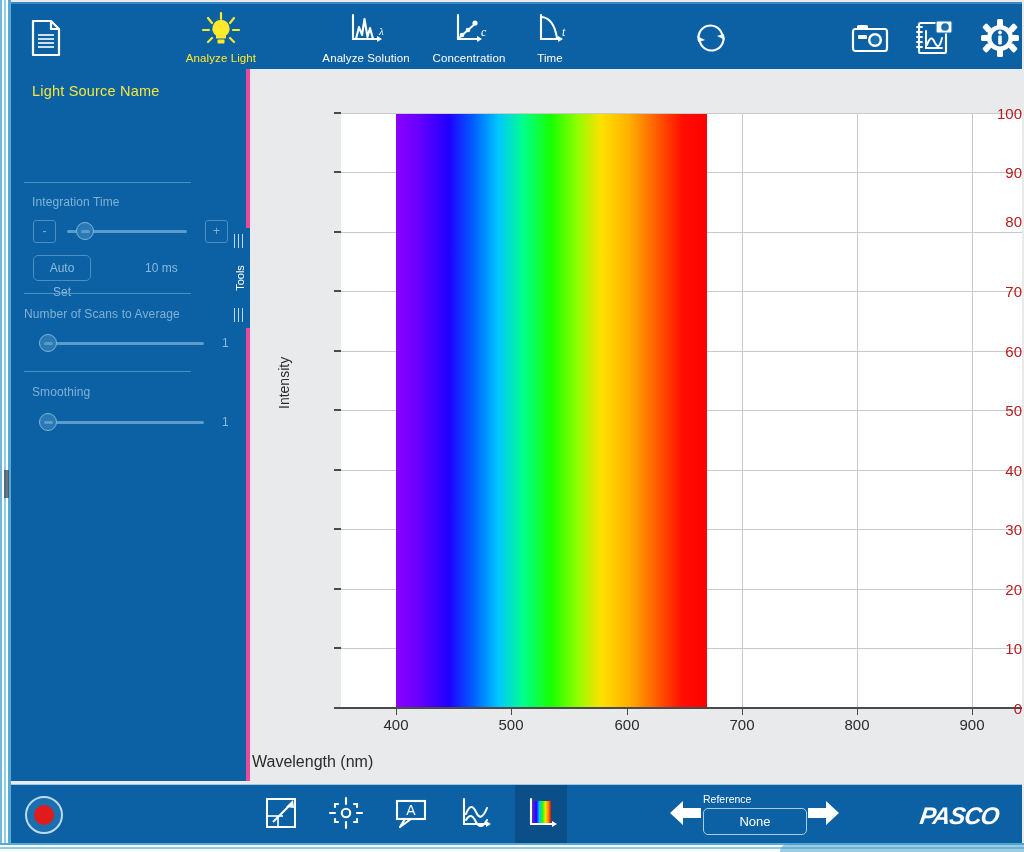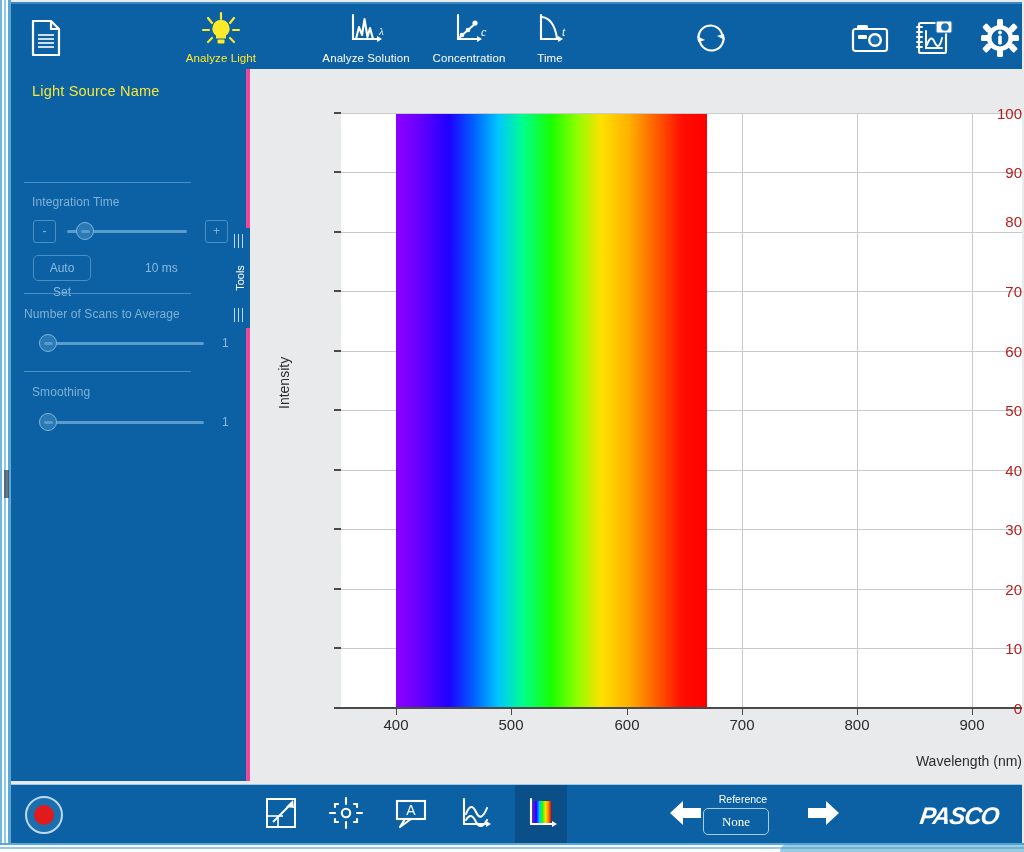--- a/index.html
+++ b/index.html
@@ -300,24 +300,24 @@
     left: 24px;
     top: 340px;
     transform: rotate(-90deg);
     transform-origin: left top;
     font-size: 14px;
     color: #2b2b2b;
     white-space: nowrap;
   }
   #xlabel {
     position: absolute;
-    left: 0; right: 0;
+    left: 0; right: 16px;
     top: 684px;
-    text-align: right;
-    font-size: 14px;
+    text-align: left;
+    font-size: 16px;
     color: #2b2b2b;
   }
 
   
   #bottombar {
     position: absolute;
     left: 11px; top: 784px;
     width: 1011px;
     height: 60px;
     background: #0b61a4;
@@ -348,38 +348,37 @@
     position: absolute;
     left: 7px; top: 7px;
     width: 20px; height: 20px;
     border-radius: 50%;
     background: #e11b1b;
   }
   #ref-label {
     position: absolute;
     left: 703px; top: 793px;
     width: 80px;
-    text-align: center;
+    text-align: left;
     font-size: 10.5px;
     color: #ffffff;
   }
   #ref-box {
     position: absolute;
     left: 703px; top: 808px;
-    width: 66px; height: 27px;
+    width: 104px; height: 27px;
     border: 1px solid #a8cde8;
     border-radius: 5px;
     background: transparent;
     color: #ffffff;
     font-size: 13px;
     line-height: 25px;
     text-align: center;
     cursor: pointer;
     box-sizing: border-box;
-    font-family: Liberation Serif, serif;
   }
   #pasco {
     position: absolute;
     left: 920px; top: 802px;
     font-size: 24px;
     font-style: italic;
     font-weight: bold;
     color: #ffffff;
     letter-spacing: -1px;
     transform: skewX(-8deg);

